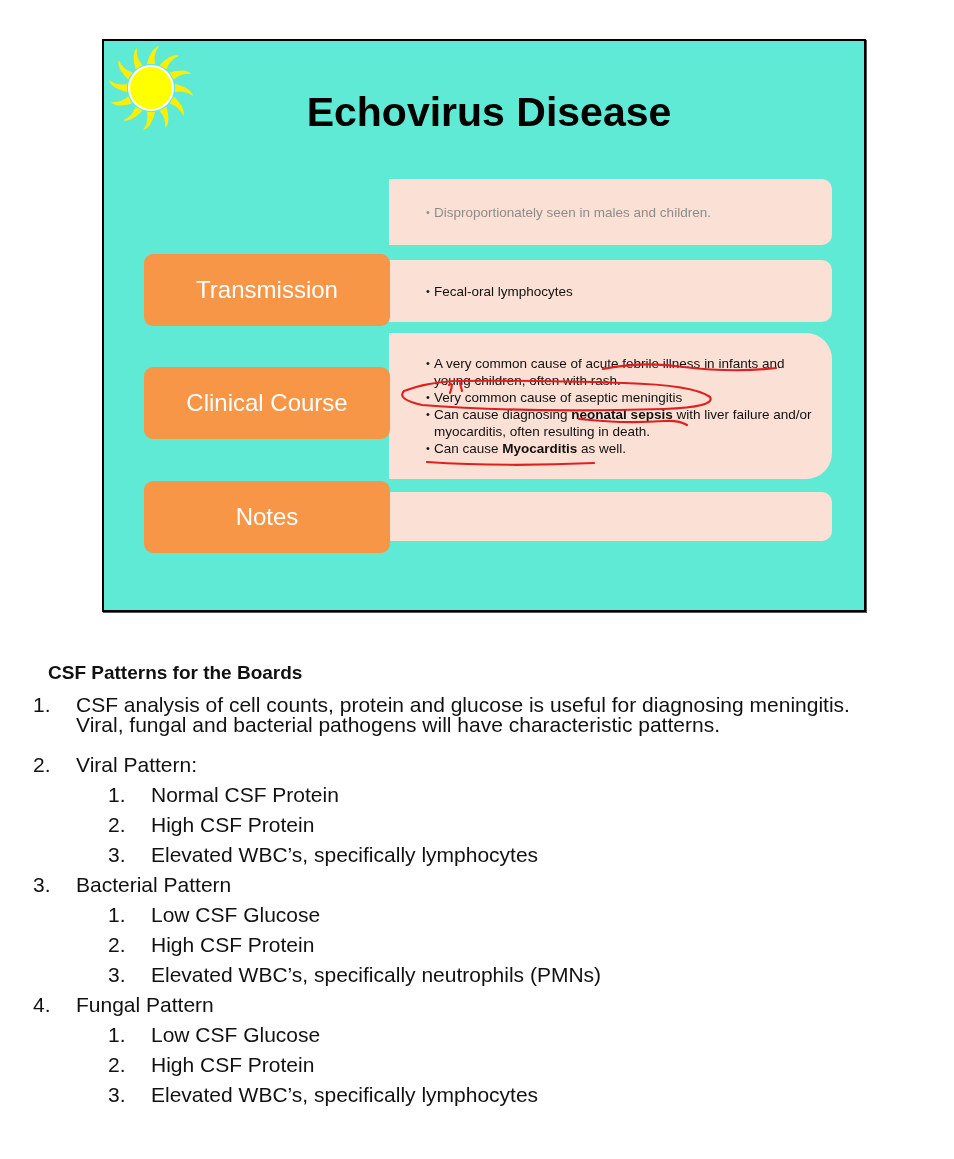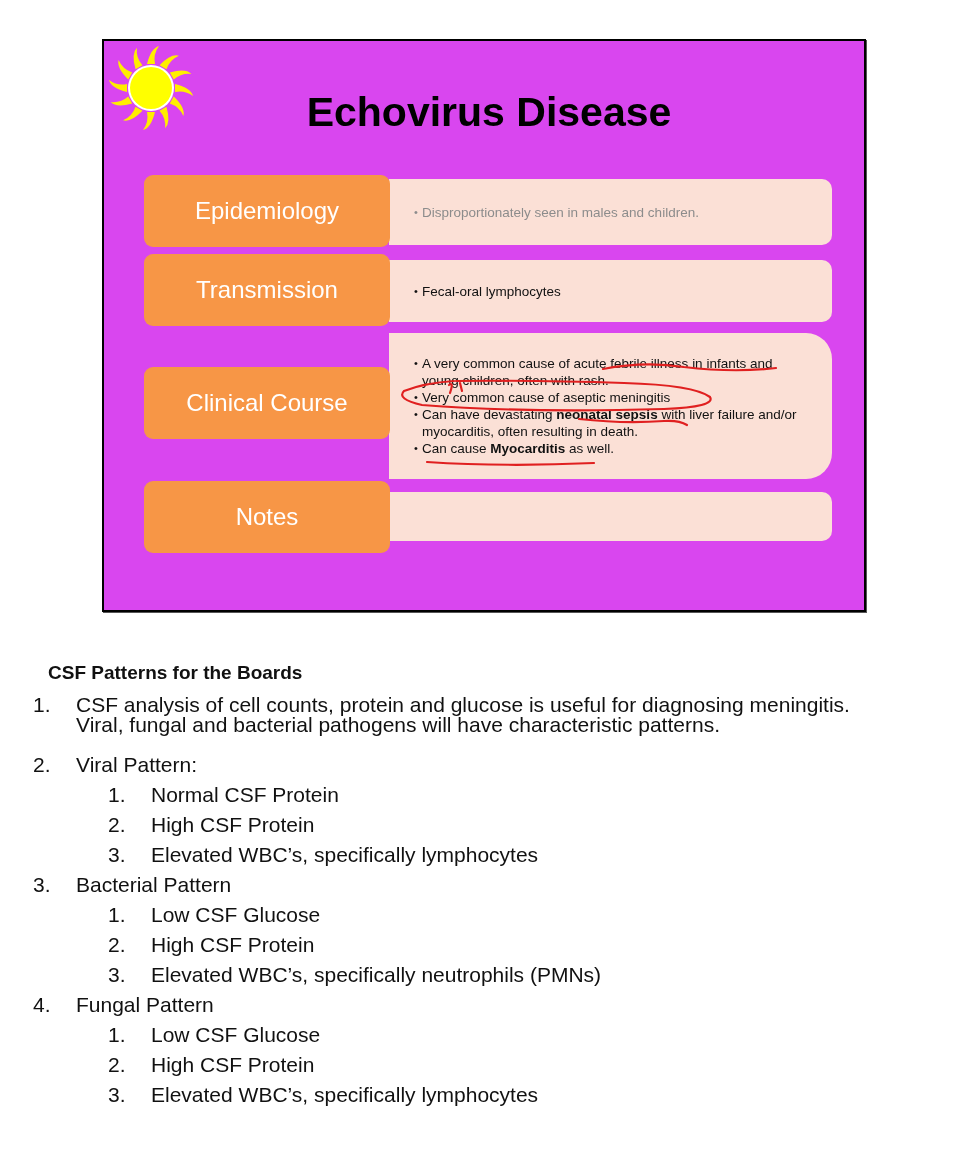--- a/index.html
+++ b/index.html
@@ -1,41 +1,41 @@
 <!DOCTYPE html>
 <html><head>
 <meta charset="utf-8">
 <style>
   html, body { margin: 0; padding: 0; background: #ffffff; }
   body { width: 954px; height: 1159px; position: relative; overflow: hidden; font-family: "Liberation Sans", sans-serif; }
 
   .slide {
     position: absolute; left: 102px; top: 39px; width: 764px; height: 573px;
-    border: 2px solid #000; box-sizing: border-box; background: #d946ef;
+    border: 2px solid #000; box-sizing: border-box; background: #5eead4;
     box-shadow: 1px 1px 0 #555;
   }
   .sun { position: absolute; left: 4px; top: 4px; width: 86px; height: 86px; }
   .slide-title {
     position: absolute; left: 0; right: 0; top: 48px; text-align: center;
     font-family: "Liberation Sans", sans-serif; font-weight: bold; font-size: 41px; color: #000;
     padding-left: 10px;
   }
 
   .row-label {
     position: absolute; left: 40px; width: 246px; background: #f79646; border-radius: 9px;
     color: #fff; font-size: 24px; display: flex; align-items: center; justify-content: center;
     font-family: "Liberation Sans", sans-serif;
   }
   .row-content {
     position: absolute; left: 285px; width: 443px; background: #fbe0d6;
     border-radius: 0 10px 10px 0; box-sizing: border-box; padding-left: 25px;
     display: flex; flex-direction: column; justify-content: center;
     font-size: 13.5px; color: #111; font-family: "Liberation Sans", sans-serif;
   }
-  .bullet { position: relative; padding-left: 8px; line-height: 17px; }
+  .bullet { position: relative; padding-left: 8px; line-height: 17px; margin-left: 12px; }
   .bullet::before { content: "•"; position: absolute; left: 0; top: 0; font-size: 11px; }
   .muted { color: #8c8c8c; }
   .big-round { border-radius: 0 26px 26px 0; }
 
   .anno { position: absolute; left: 0; top: 0; width: 764px; height: 573px; pointer-events: none; }
 
   .notes { position: absolute; left: 0; top: 662px; width: 954px; font-family: "Liberation Sans", sans-serif; font-size: 21px; color: #111; }
   .notes-title { position: absolute; left: 38px; top: 0; font-weight: bold; font-size: 19px; margin-left: 10px; }
   .li { position: absolute; white-space: nowrap; line-height: 30px; }
   .num { position: absolute; }
@@ -62,31 +62,30 @@
       <use href="#ray" transform="rotate(330)"></use>
       <circle r="23" fill="#ffffff"></circle>
       <circle r="21" fill="#ffff00"></circle>
     </g>
   </svg>
   <div class="slide-title">Echovirus Disease</div>
 
   <div class="row-content" style="top:138px;height:66px;">
     <div class="bullet muted">Disproportionately seen in males and children.</div>
   </div>
-  <div class="row-label" style="top:134px;height:72px;">Epidemiology</div>
 
   <div class="row-content" style="top:219px;height:62px;">
     <div class="bullet">Fecal-oral lymphocytes</div>
   </div>
   <div class="row-label" style="top:213px;height:72px;">Transmission</div>
 
   <div class="row-content big-round" style="top:292px;height:146px;">
     <div class="bullet" style="padding-right:40px;">A very common cause of acute febrile illness in infants and young children, often with rash.</div>
     <div class="bullet">Very common cause of aseptic meningitis</div>
-    <div class="bullet" style="padding-right:20px;"><span>Can have devastating </span><b>neonatal sepsis</b><span> with liver failure and/or myocarditis, often resulting in death.</span></div>
+    <div class="bullet" style="padding-right:20px;"><span>Can cause diagnosing </span><b>neonatal sepsis</b><span> with liver failure and/or myocarditis, often resulting in death.</span></div>
     <div class="bullet"><span>Can cause </span><b>Myocarditis</b><span> as well.</span></div>
   </div>
   <div class="row-label" style="top:326px;height:72px;">Clinical Course</div>
 
   <div class="row-content" style="top:451px;height:49px;"></div>
   <div class="row-label" style="top:440px;height:72px;">Notes</div>
 
   <svg class="anno" viewBox="0 0 764 573">
     <g fill="none" stroke="#e02020" stroke-width="2.2" stroke-linecap="round">
       <path d="M499,328 Q540,320 580,326 Q630,332 672,327"></path>

